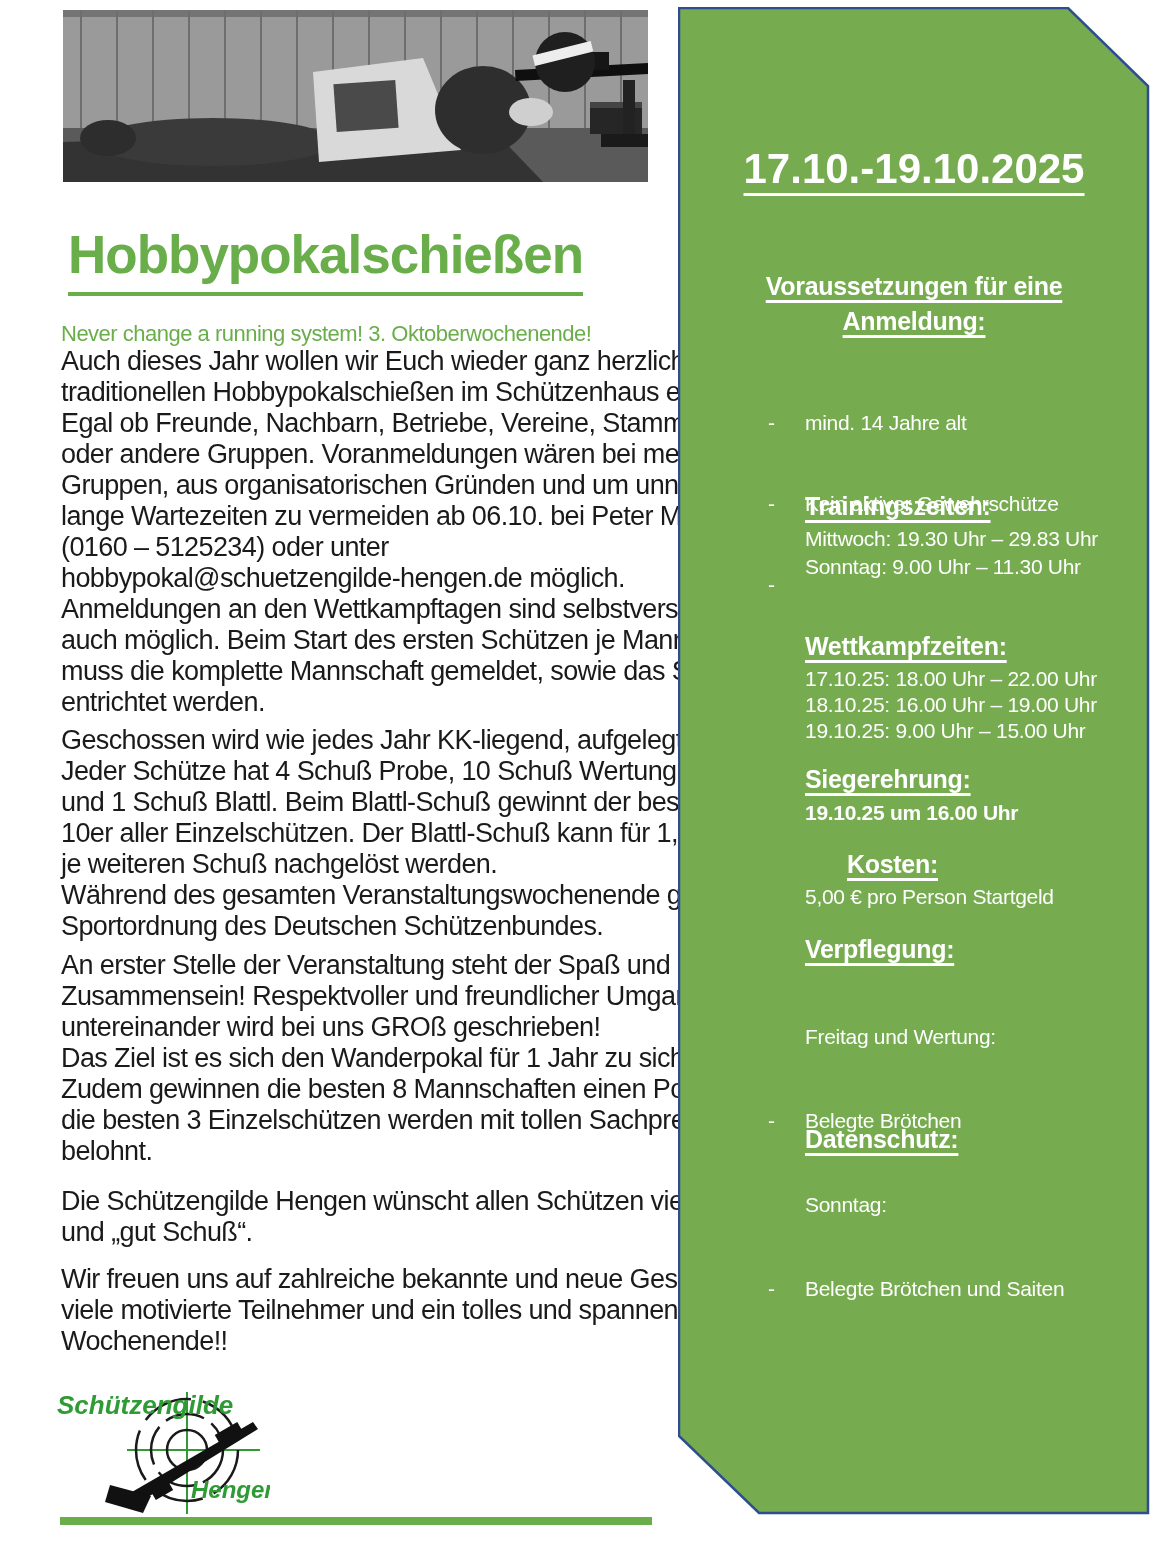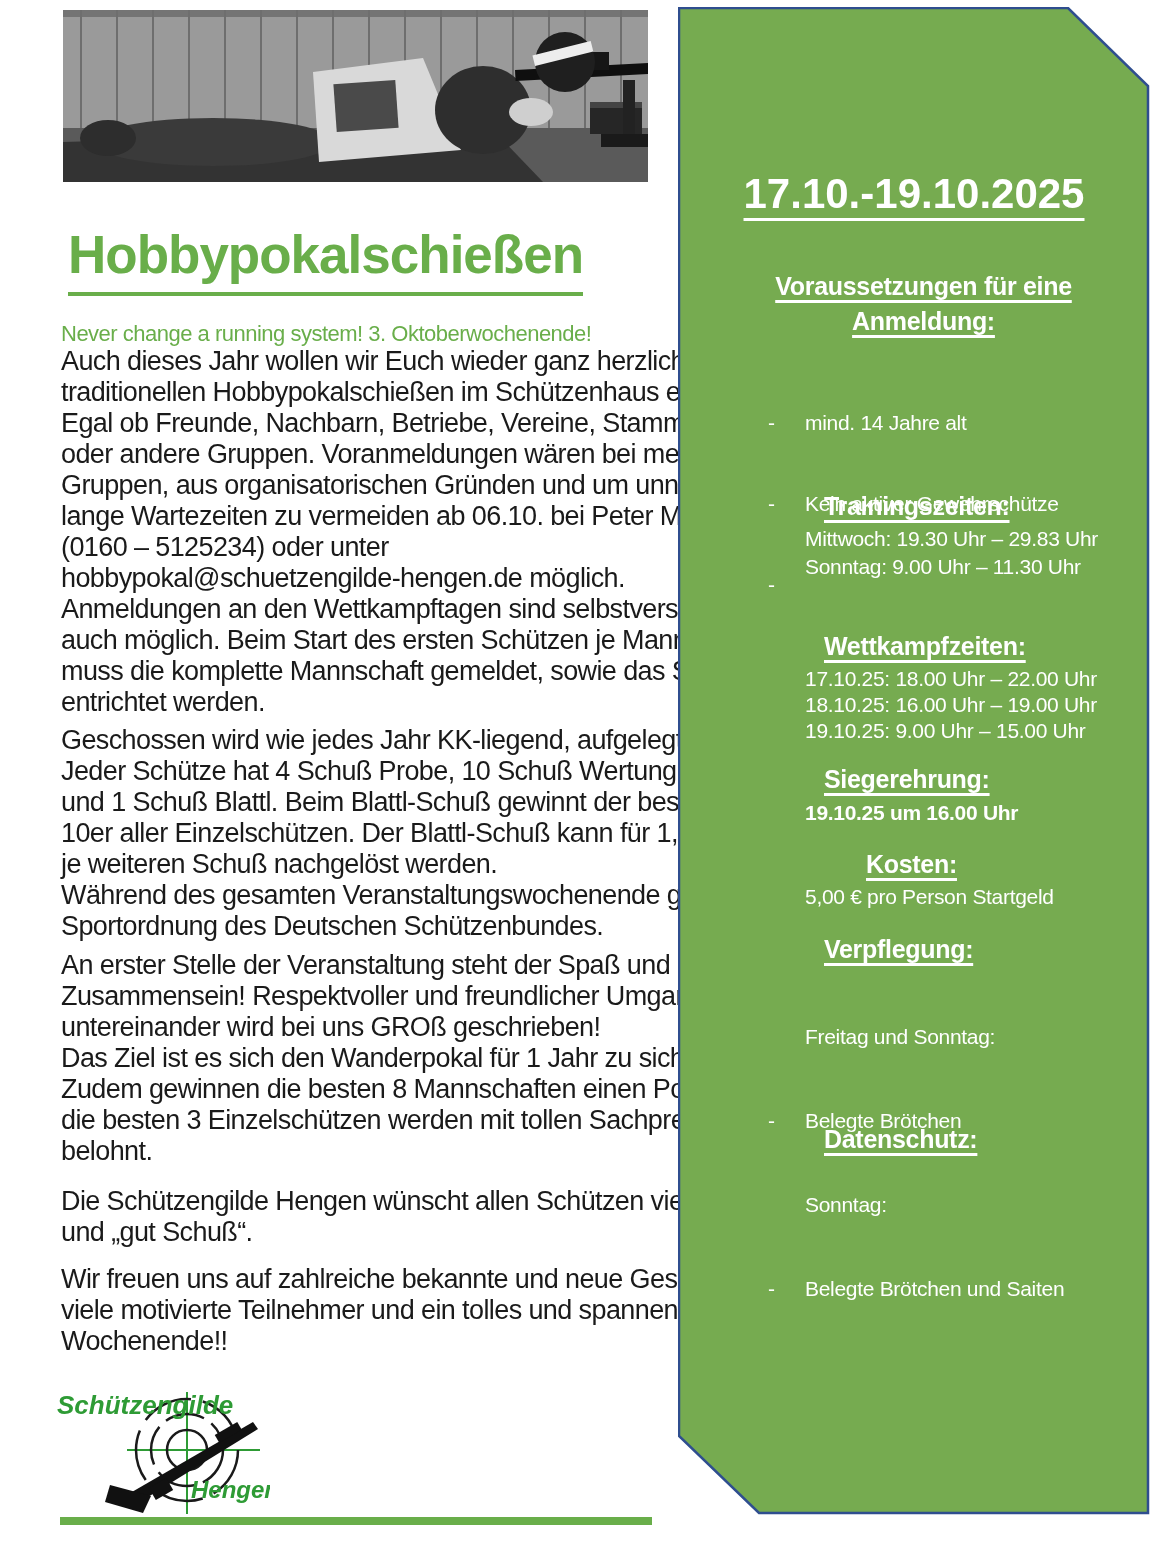--- a/index.html
+++ b/index.html
@@ -31,26 +31,26 @@
   .logo{position:absolute;left:55px;top:1386px;width:215px;height:130px;}
   .logo-text{fill:var(--logo-green);font-family:"Liberation Sans",sans-serif;font-weight:bold;font-style:italic;}
   .bottom-bar{position:absolute;left:60px;top:1517px;width:592px;height:8px;background:var(--green);}
   
   .panel{position:absolute;left:678px;top:7px;width:472px;height:1508px;color:#ffffff;}
   .panel-bg{position:absolute;left:0;top:0;width:472px;height:1508px;}
   .panel-bg polygon{fill:var(--panel-green);stroke:var(--panel-border);stroke-width:2.5;}
   .pabs{position:absolute;white-space:pre;}
   .pre{white-space:pre-line;}
   .date{
-    left:0;right:0;top:138px;text-align:center;font-size:42px;font-weight:bold;white-space:pre;margin-top:25px;
+    left:0;right:0;top:138px;text-align:center;font-size:42px;font-weight:bold;white-space:pre;
   }
   .date span{text-decoration:underline;text-decoration-thickness:3px;text-underline-offset:10px;}
   .pheading{
     font-size:25px;font-weight:bold;letter-spacing:-0.3px;
-    text-decoration:underline;text-decoration-thickness:2.5px;text-underline-offset:5px;padding-left:19px;
+    text-decoration:underline;text-decoration-thickness:2.5px;text-underline-offset:5px;
   }
   .center-heading{left:0;right:0;top:262px;text-align:center;line-height:35px;white-space:pre-line;}
   .ptext{font-size:21px;letter-spacing:-0.3px;line-height:27px;}
   .mlist .mrow{display:flex;}
   .mlist .marker{width:37px;flex:none;}
   .h-training{left:127px;top:485px;}
   .t-training{left:127px;top:518px;line-height:28px;}
   .h-comp{left:127px;top:625px;}
   .t-comp{left:127px;top:659px;line-height:26px;}
   .h-award{left:127px;top:758px;}
@@ -203,21 +203,21 @@
     <div class="pabs pheading h-award">Siegerehrung:</div>
     <div class="pabs ptext t-award">19.10.25 um 16.00 Uhr</div>
 
     <div class="pabs pheading h-costs">Kosten:</div>
     <div class="pabs ptext t-costs">5,00 € pro Person Startgeld</div>
 
     <div class="pabs pheading h-catering">Verpflegung:</div>
     <div class="pabs ptext mlist t-catering">
       <div class="mrow">
         <span class="marker"></span>
-        <span>Freitag und Sonntag:</span>
+        <span>Freitag und Wertung:</span>
       </div>
       <div class="mrow">
         <span class="marker">-</span>
         <span>Belegte Brötchen</span>
       </div>
       <div class="mrow">
         <span class="marker"></span>
         <span>Sonntag:</span>
       </div>
       <div class="mrow">

